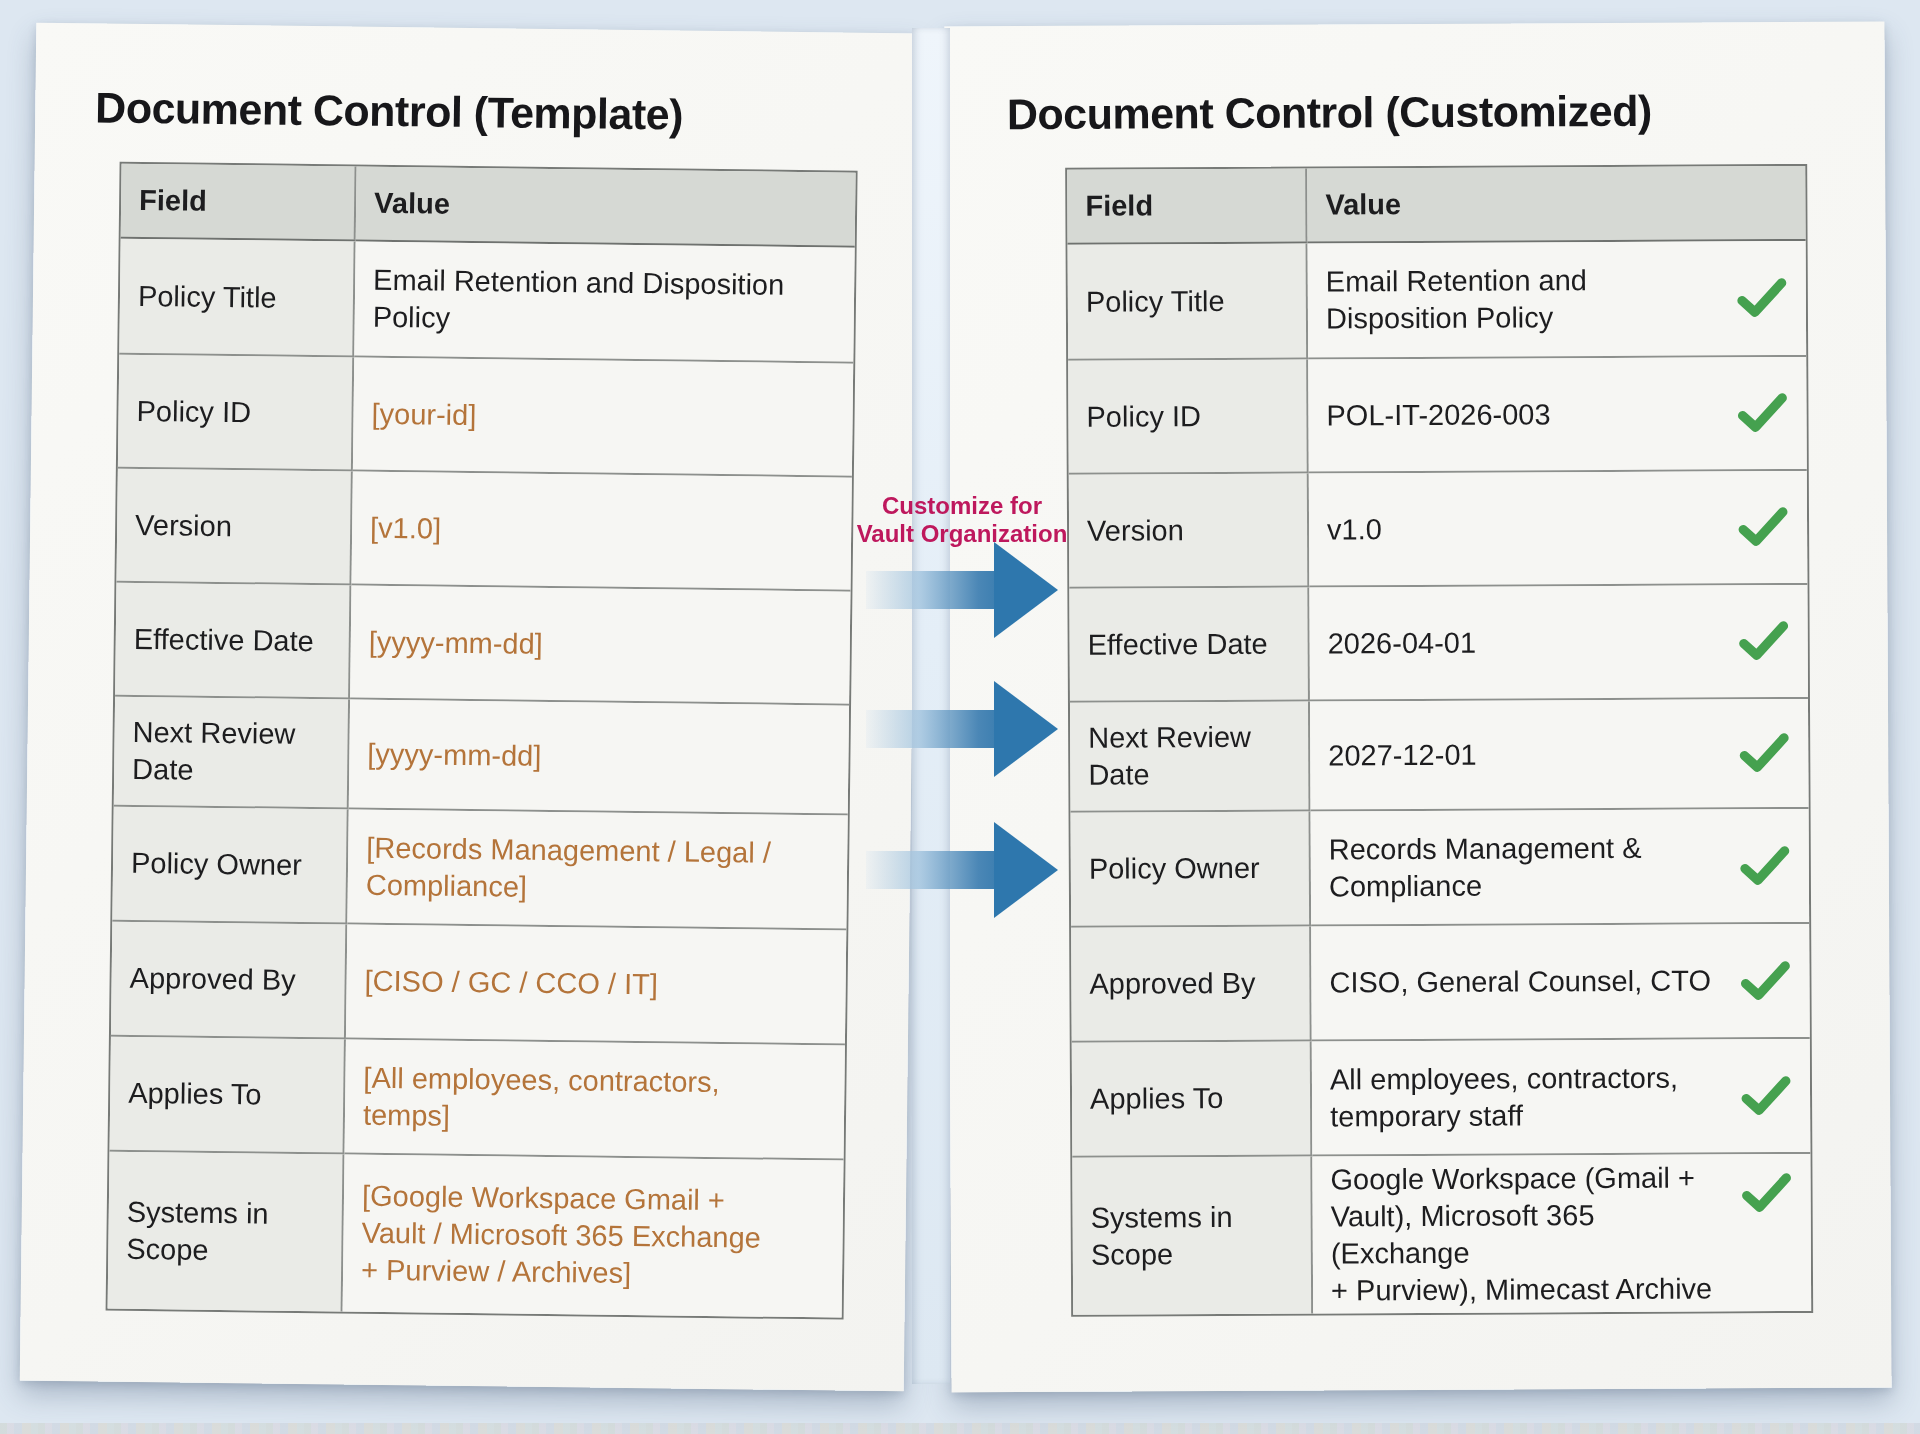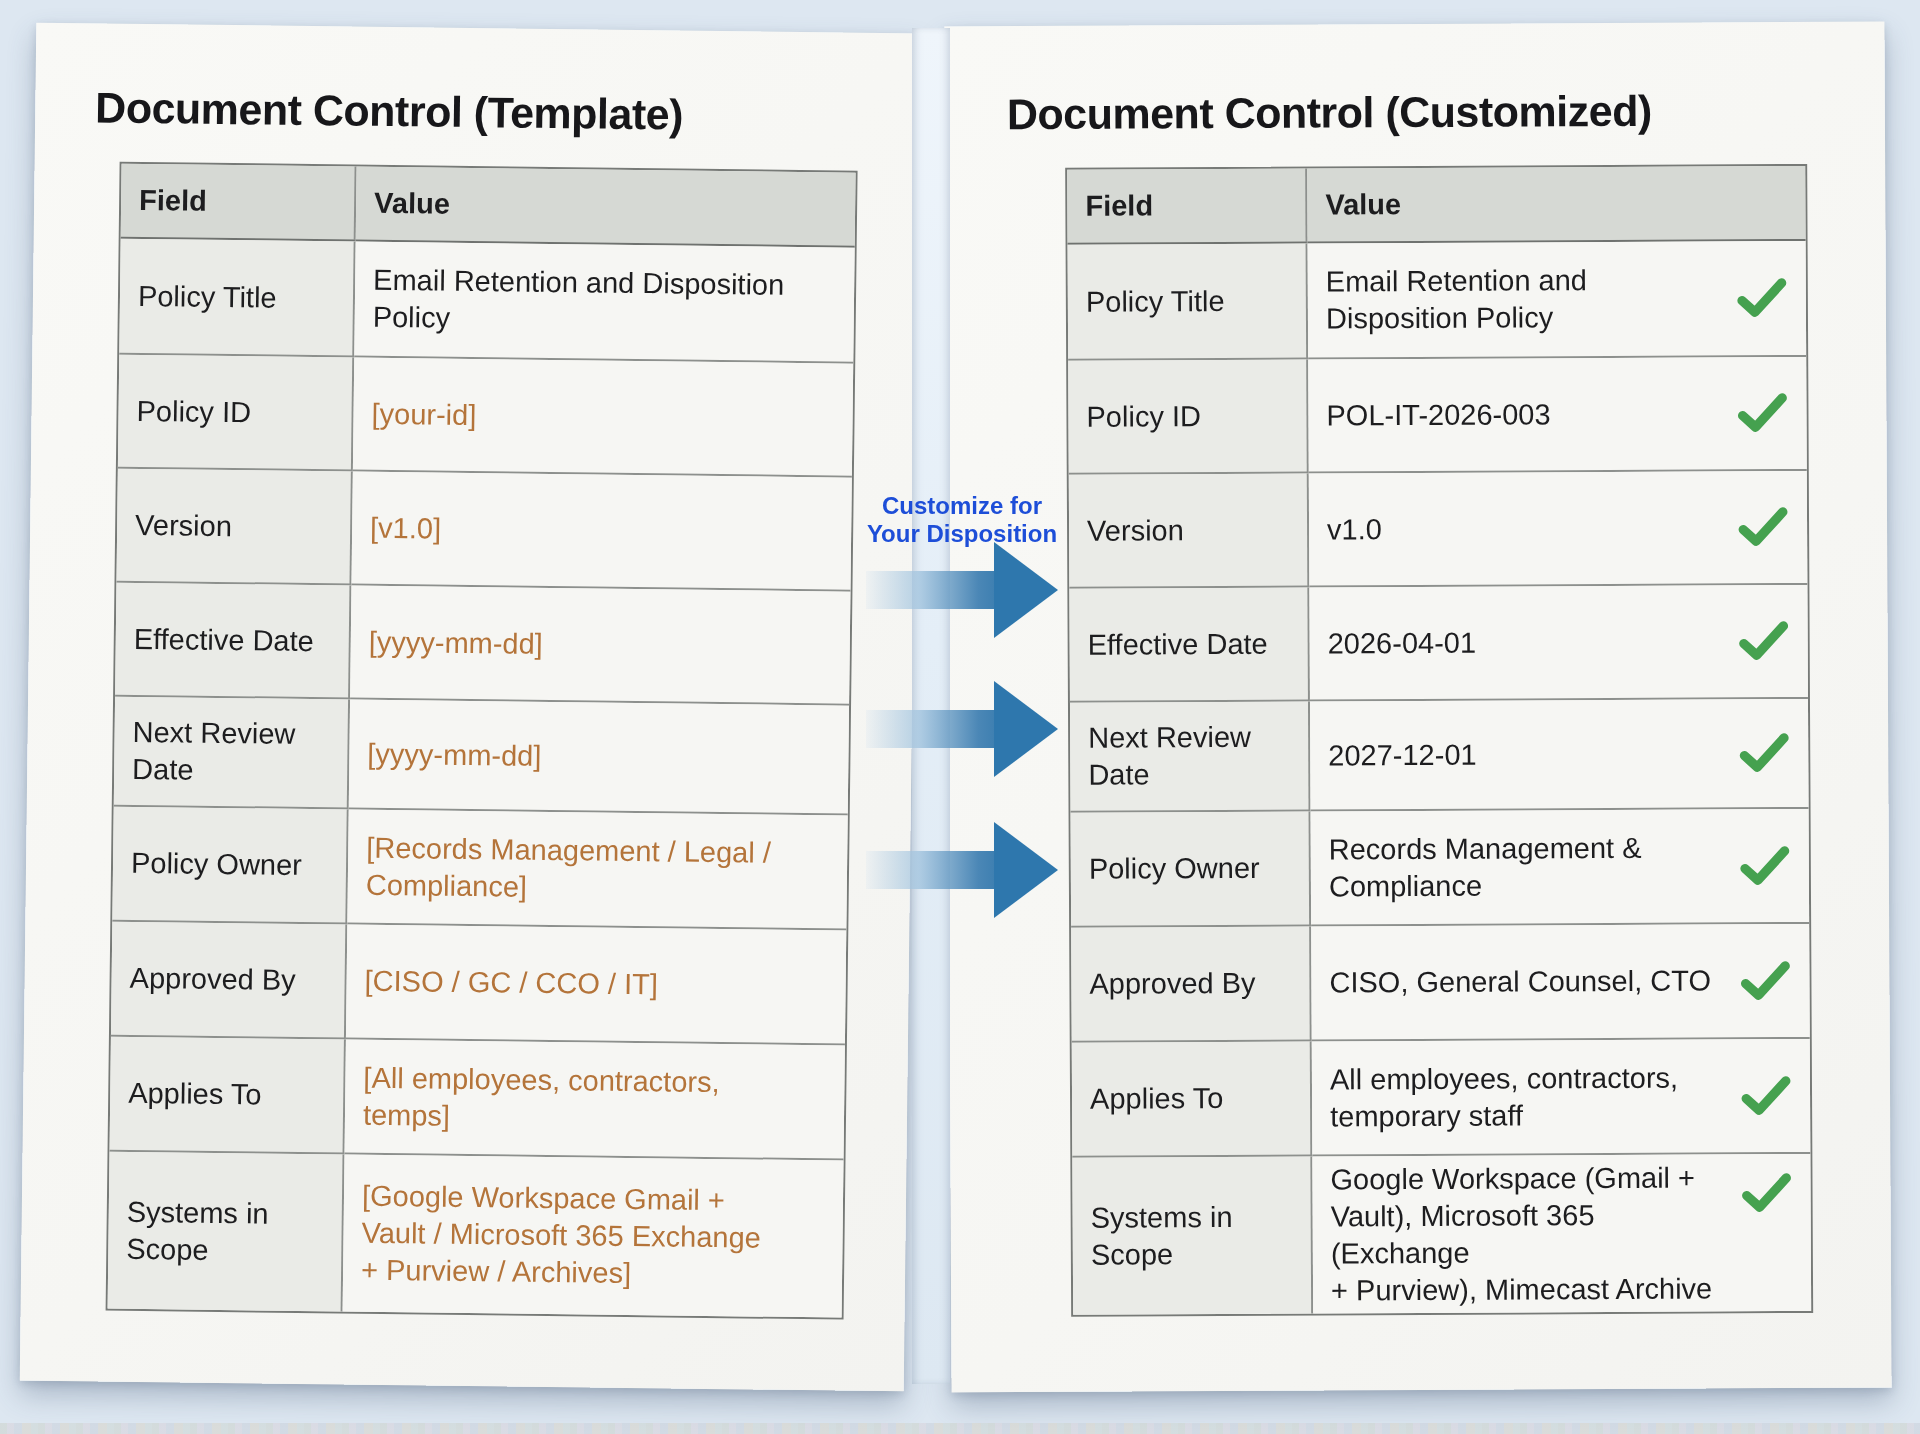--- a/index.html
+++ b/index.html
@@ -75,21 +75,21 @@
     background:linear-gradient(180deg,#eff5fb 0%,#e4eef7 45%,#dde8f2 100%);
     box-shadow:inset 6px 0 8px -4px rgba(100,120,145,.35),
                inset -6px 0 8px -4px rgba(100,120,145,.30);
     z-index:2;
   }
 
   
   .connector{position:absolute;inset:0;z-index:3;pointer-events:none;}
   .connector-label{
     position:absolute;left:850px;top:492px;width:224px;
-    text-align:center;color:#1d4ed8;font-weight:700;
+    text-align:center;color:#be185d;font-weight:700;
     font-size:24px;line-height:28px;
   }
   .arrow{position:absolute;left:866px;width:192px;height:96px;}
   .arrow-1{top:542px;}
   .arrow-2{top:681px;}
   .arrow-3{top:822px;}
   .arrow-tail{
     position:absolute;left:0;top:29px;width:132px;height:38px;
     background:linear-gradient(90deg,rgba(207,224,240,.18) 0%,
                rgba(160,195,222,.75) 40%,#4b87b6 85%,#3c7eb0 100%);
@@ -276,21 +276,21 @@
           </div>
         </div>
       </div>
   </section>
 
   <div class="gap-strip"></div>
 
   <div class="connector">
     <div class="connector-label">
       <div>Customize for</div>
-      <div>Your Disposition</div>
+      <div>Vault Organization</div>
     </div>
     <div class="arrow arrow-1">
       <div class="arrow-tail"></div>
       <div class="arrow-head"></div>
     </div>
     <div class="arrow arrow-2">
       <div class="arrow-tail"></div>
       <div class="arrow-head"></div>
     </div>
     <div class="arrow arrow-3">

